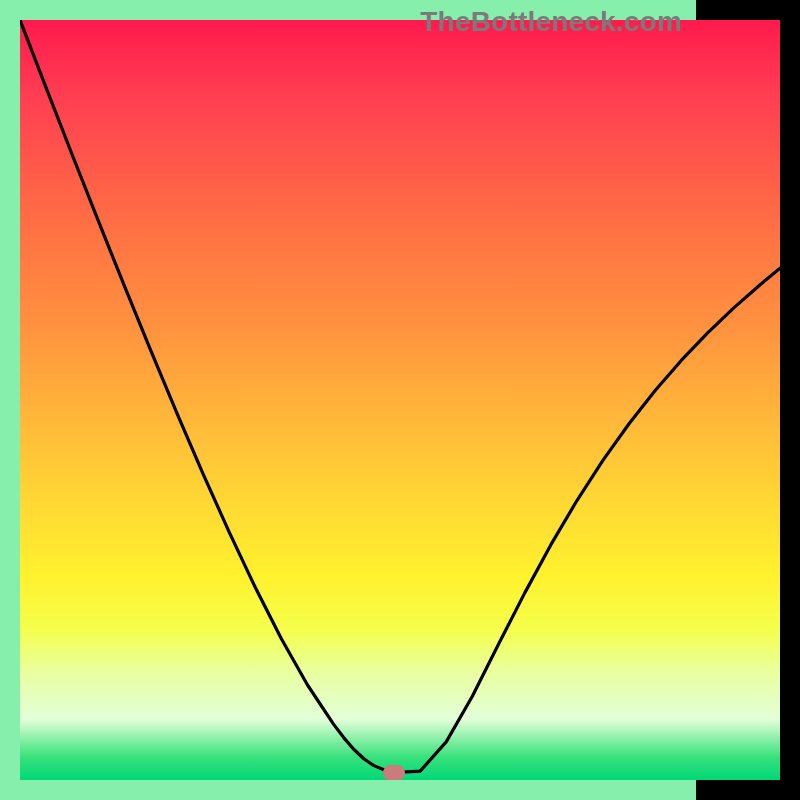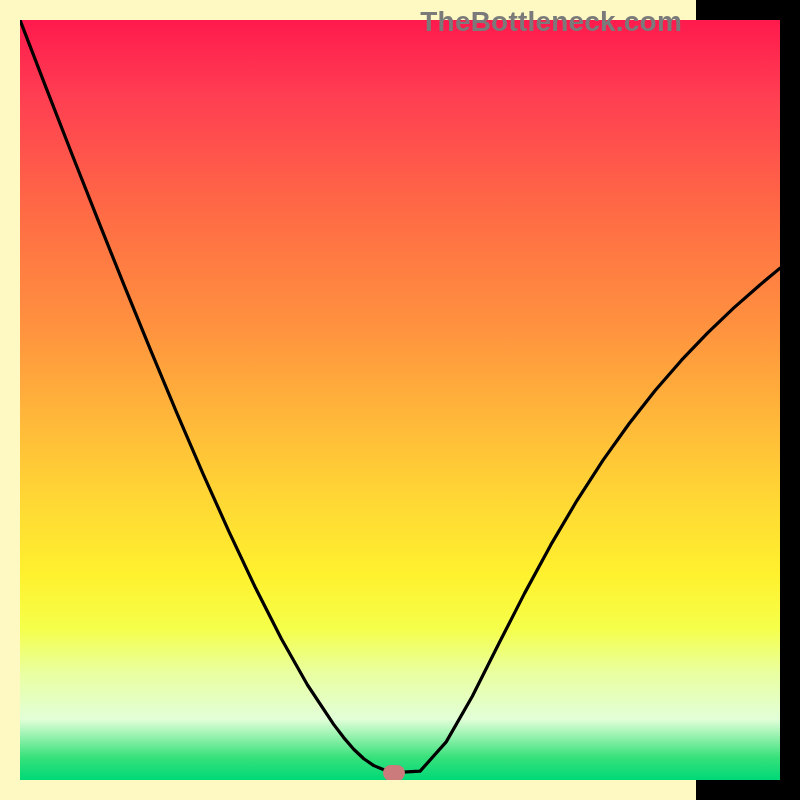--- a/index.html
+++ b/index.html
@@ -1,21 +1,21 @@
 <!DOCTYPE html>
 <html><head>
 <meta charset="utf-8">
 <style>
   * { margin: 0; padding: 0; box-sizing: border-box; }
   html, body { width: 800px; height: 800px; overflow: hidden; background: #000; }
   .frame {
     position: relative;
     width: 696px;
     height: 800px;
-    background: #fef9c3;
+    background: #86efac;
   }
   .watermark {
     position: absolute;
     top: 6px;
     right: 14px;
     font-family: Arial, Helvetica, sans-serif;
     font-size: 28px;
     font-weight: 600;
     color: #7a7a7a;
     letter-spacing: 0.2px;

